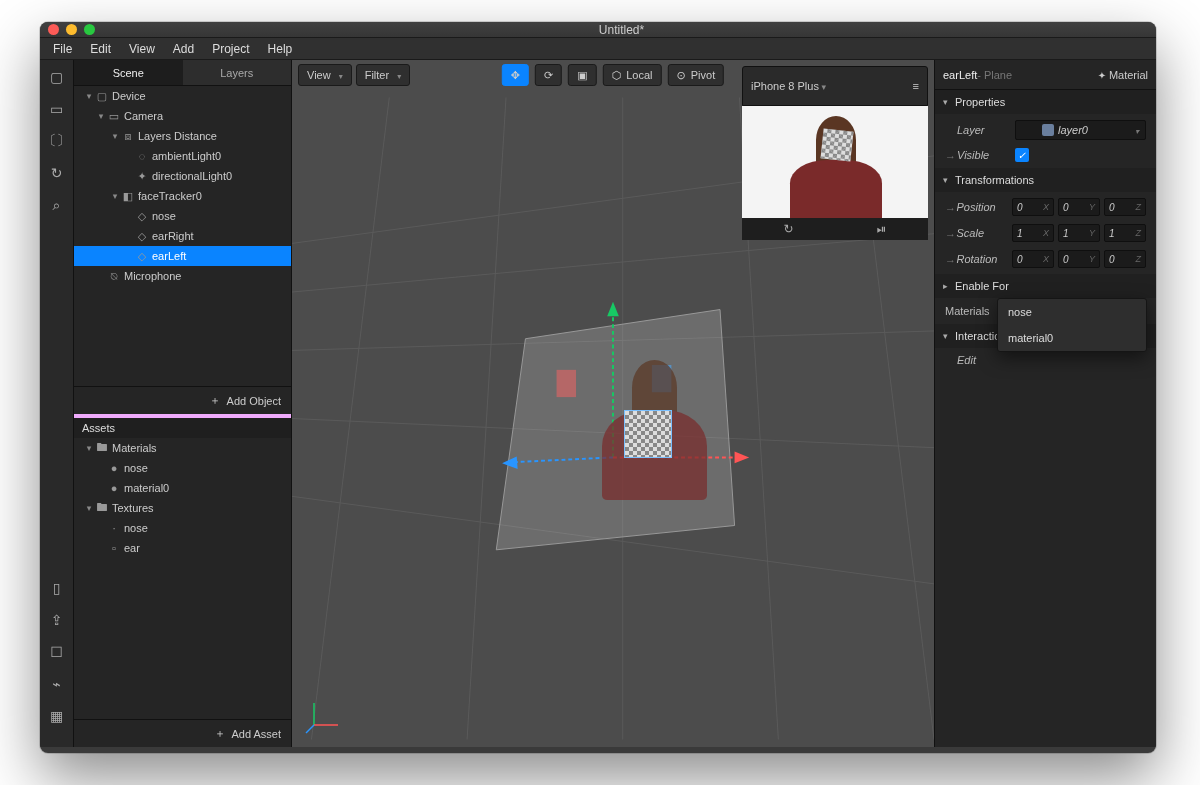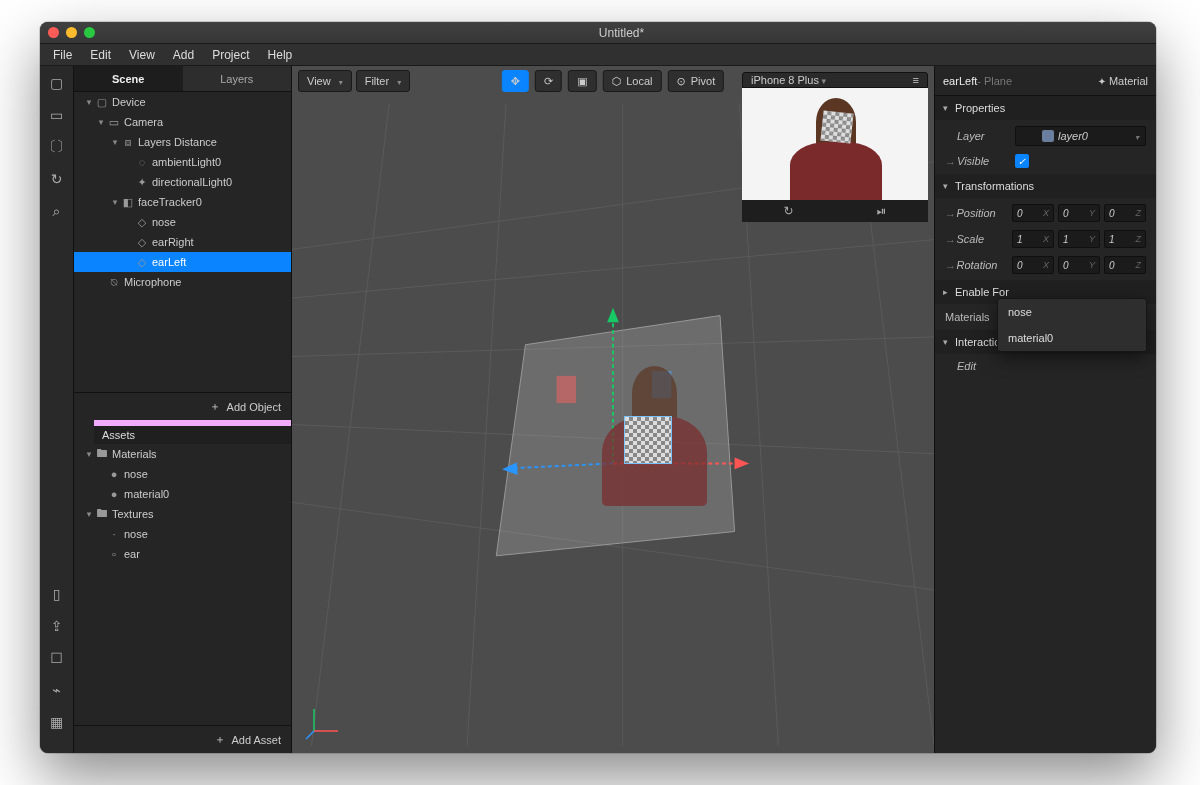--- a/index.html
+++ b/index.html
@@ -5,66 +5,66 @@
   * { box-sizing: border-box; margin: 0; padding: 0; font-family: -apple-system, "Helvetica Neue", Arial, sans-serif; }
   body { background: #fff; width: 1200px; height: 785px; overflow: hidden; }
 
   .window {
     position: absolute; left: 40px; top: 22px; width: 1116px; height: 731px;
     border-radius: 8px; overflow: hidden; background: #3a3a3a;
     box-shadow: 0 25px 60px rgba(0,0,0,.45), 0 0 0 1px rgba(0,0,0,.15);
   }
 
   
-  .titlebar { height: 22px; background: linear-gradient(#404040,#363636); display:flex; align-items:center; padding:0 8px; border-bottom:1px solid #1a1a1a;}
+  .titlebar { height: 16px; background: linear-gradient(#404040,#363636); display:flex; align-items:center; padding:0 8px; border-bottom:1px solid #1a1a1a;}
   .traffic { display:flex; gap:7px; }
   .traffic span { width:11px; height:11px; border-radius:50%; display:block;}
   .tl-close{background:#fc5b57;} .tl-min{background:#fdbc2e;} .tl-max{background:#28c840;}
   .win-title { flex:1; text-align:center; font-size:12px; color:#ccc; }
 
   
   .menubar { height:22px; background:#303030; display:flex; align-items:center; padding:0 4px; border-bottom:1px solid #1a1a1a;}
   .menubar div { font-size:12px; color:#ddd; padding:0 9px; cursor:default;}
 
   
   .body { display:flex; height: calc(100% - 44px); }
   .iconbar { width:34px; background:#292929; display:flex; flex-direction:column; align-items:center; padding-top:8px; gap:14px; border-right:1px solid #111;}
   .iconbar .ic { width:18px; height:18px; color:#aaa; display:flex; align-items:center; justify-content:center; font-size:14px;}
   .iconbar .spacer{flex:1;}
 
   .leftpanel { width:218px; background:#252525; display:flex; flex-direction:column; border-right:1px solid #111;}
   .tabs { display:flex; height:26px; border-bottom:1px solid #111; }
   .tabs .tab { flex:1; font-size:11px; color:#aaa; display:flex; align-items:center; justify-content:center; background:#2d2d2d;}
-  .tabs .tab.active { color:#eee; background:#1d1d1d;font-weight:bold;}
+  .tabs .tab.active { color:#eee; background:#1d1d1d;}
 
   .tree { flex:0 0 auto; overflow:auto; font-size:11px; color:#ccc;}
   .tree .row { display:flex; align-items:center; height:20px; padding-left:6px; white-space:nowrap;}
   .tree .row.sel { background:#0a84ff; color:#fff;}
   .tree .chev { width:10px; font-size:9px; color:#888; text-align:center;}
   .tree .chev.open::before{content:"▾";}
   .tree .chev.none::before{content:"";}
   .tree .ico { width:16px; text-align:center; font-size:11px; color:#999; }
   .tree .lbl { padding-left:2px;}
   .ind1{padding-left:10px!important}.ind2{padding-left:22px!important}.ind3{padding-left:36px!important}.ind4{padding-left:50px!important}
 
   .panel-footer { height:28px; border-top:1px solid #111; display:flex; align-items:center; justify-content:flex-end; font-size:11px; color:#ccc; padding:0 10px;}
   .panel-footer .plus{margin-right:6px;}
 
-  .assets-head{ height:24px; border-top:6px solid #f0abfc; display:flex; align-items:center; padding:0 8px; font-size:11px; color:#ddd; background:#1f1f1f;margin-left:20px;}
+  .assets-head{ height:24px; border-top:4px solid #f0abfc; display:flex; align-items:center; padding:0 8px; font-size:11px; color:#ddd; background:#1f1f1f;}
 
   .viewport { flex:1; position:relative; background:#4c4c4c; overflow:hidden;}
   .vp-toolbar{ position:absolute; top:0; left:0; right:0; height:30px; display:flex; align-items:center; padding:0 6px; gap:6px;}
   .btn { height:22px; background:#2f2f2f; border:1px solid #1a1a1a; border-radius:3px; color:#ccc; font-size:11px; display:inline-flex; align-items:center; padding:0 8px; gap:5px;}
   .btn .car::after{content:"▾"; font-size:8px; color:#888; margin-left:3px;}
   .btn.blue{background:#0a84ff;border-color:#0a84ff;}
   .tb-group{display:flex; gap:4px;}
   .tb-center{position:absolute; left:50%; transform:translateX(-50%); display:flex; gap:6px;}
 
   .preview { position:absolute; top:6px; right:6px; width:186px; }
-  .pv-head { height:16px; background:#2a2a2a; border:1px solid #111; border-radius:3px 3px 0 0; display:flex; align-items:center; padding:0 8px; font-size:11px; color:#ccc; justify-content:space-between;}
+  .pv-head { height:40px; background:#2a2a2a; border:1px solid #111; border-radius:3px 3px 0 0; display:flex; align-items:center; padding:0 8px; font-size:11px; color:#ccc; justify-content:space-between;}
   .pv-head .car::after{content:" ▾"; color:#888; font-size:9px;}
   .pv-img{ width:186px; height:112px; background:#f4f4f4; position:relative; overflow:hidden;}
   .pv-ctrl{ height:22px; background:#1e1e1e; display:flex; justify-content:space-around; align-items:center; color:#aaa; font-size:12px;}
 
   .checker{
     background-image:
      linear-gradient(45deg,#888 25%,transparent 25%),
      linear-gradient(-45deg,#888 25%,transparent 25%),
      linear-gradient(45deg,transparent 75%,#888 75%),
      linear-gradient(-45deg,transparent 75%,#888 75%);

